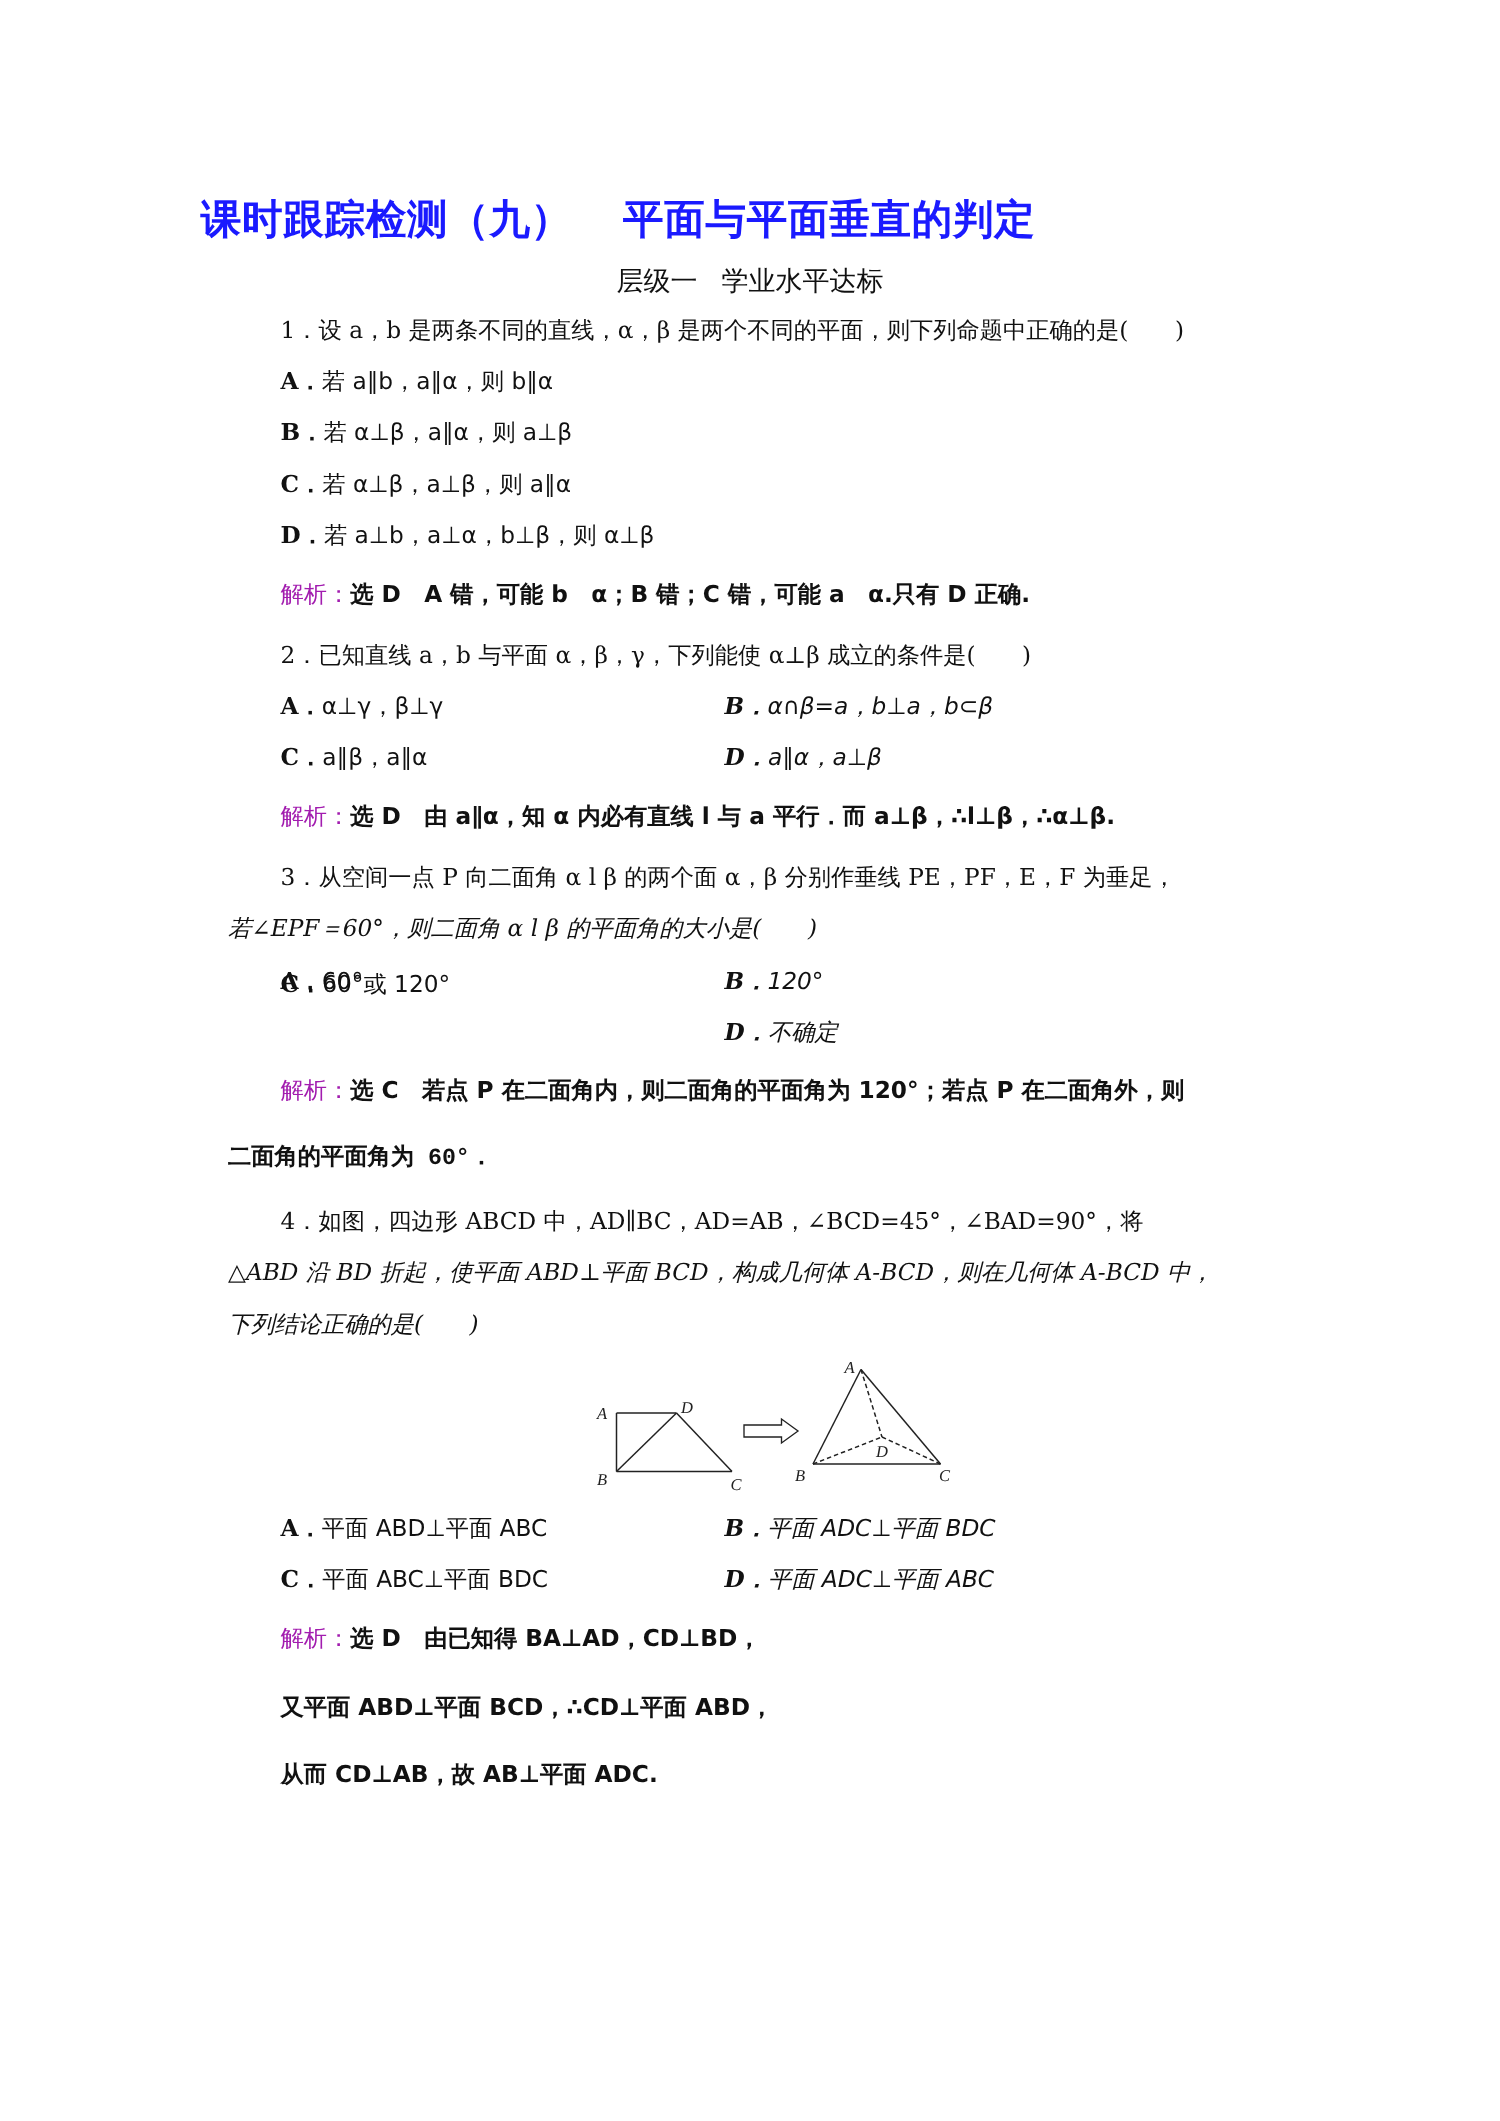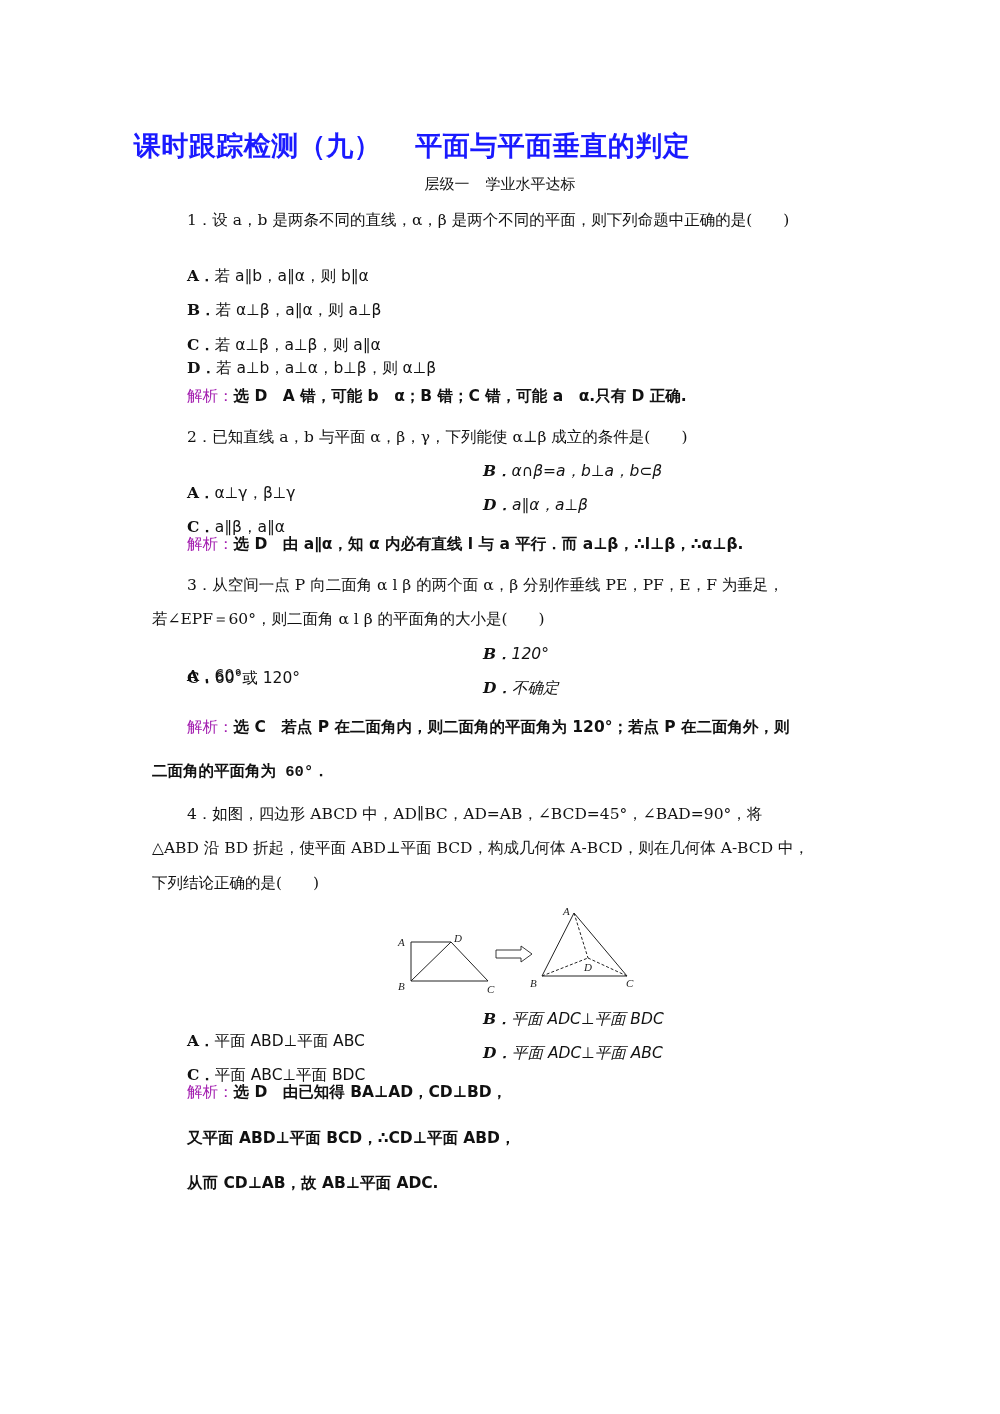--- a/index.html
+++ b/index.html
@@ -2,27 +2,27 @@
 <html><head>
   <meta charset="utf-8">
   <style>
     html, body { margin: 0; padding: 0; background: #ffffff; }
     body { width: 1000px; height: 1414px; position: relative; overflow: hidden;
            font-family: "DejaVu Serif", "Liberation Serif", serif; color: #111; }
     .abs { position: absolute; white-space: nowrap; }
     .title { left: 0; width: 824px; top: 128px; text-align: center; color: #1a1aff;
              font-family: "DejaVu Sans", "Liberation Sans", sans-serif; font-size: 27px; font-weight: bold; letter-spacing: 0.5px; }
     .title .gap { display: inline-block; width: 34px; }
-    .subtitle { left: 0; width: 1000px; top: 175px; text-align: center; font-size: 15px;
+    .subtitle { left: 0; width: 1000px; top: 175px; text-align: center; font-size: 18px;
                 font-family: "DejaVu Sans", "Liberation Sans", sans-serif; }
     .subtitle .gap { display: inline-block; width: 16px; }
     .line { font-size: 15.5px; line-height: 20px; text-align: center; }
     .q { left: 187px; }
-    .qwide { left: 152px; }
-    .opt { left: 187px; font-weight: bold; margin-top: 22px; }
+    .qwide { left: 152px; font-style: italic; }
+    .opt { left: 187px; font-weight: bold; }
     .opt2 { left: 483px; font-weight: bold; font-style: italic; }
     .opt .t, .opt2 .t { font-weight: normal; font-family: "DejaVu Sans", "Liberation Sans", sans-serif; }
     .ana { left: 187px; font-weight: bold; font-family: "DejaVu Sans", "Liberation Sans", sans-serif; }
     .ana .lbl { color: #a21caf; font-weight: normal; }
     .ana-full { left: 152px; font-weight: bold; font-family: Liberation Mono, monospace; }
     .figure { left: 380px; top: 898px; width: 270px; height: 100px; }
   </style>
 </head>
 <body>
 
@@ -30,21 +30,21 @@
   <span>课时跟踪检测（九）</span><span class="gap"></span><span>平面与平面垂直的判定</span>
 </div>
 <div class="abs subtitle">
   <span>层级一</span><span class="gap"></span><span>学业水平达标</span>
 </div>
 
 <div class="abs line q" style="top:210px">1．设 a，b 是两条不同的直线，α，β 是两个不同的平面，则下列命题中正确的是(　　)</div>
 <div class="abs line opt" style="top:244px"><span>A．</span><span class="t">若 a∥b，a∥α，则 b∥α</span></div>
 <div class="abs line opt" style="top:278px"><span>B．</span><span class="t">若 α⊥β，a∥α，则 a⊥β</span></div>
 <div class="abs line opt" style="top:313px"><span>C．</span><span class="t">若 α⊥β，a⊥β，则 a∥α</span></div>
-<div class="abs line opt" style="top:336px"><span>D．</span><span class="t">若 a⊥b，a⊥α，b⊥β，则 α⊥β</span></div>
+<div class="abs line opt" style="top:347px"><span>D．</span><span class="t">若 a⊥b，a⊥α，b⊥β，则 α⊥β</span></div>
 <div class="abs line ana" style="top:386px"><span class="lbl">解析：</span><span>选 D　A 错，可能 b　α；B 错；C 错，可能 a　α.只有 D 正确.</span></div>
 
 <div class="abs line q" style="top:427px">2．已知直线 a，b 与平面 α，β，γ，下列能使 α⊥β 成立的条件是(　　)</div>
 <div class="abs line opt" style="top:461px"><span>A．</span><span class="t">α⊥γ，β⊥γ</span></div>
 <div class="abs line opt2" style="top:461px"><span>B．</span><span class="t">α∩β=a，b⊥a，b⊂β</span></div>
 <div class="abs line opt" style="top:495px"><span>C．</span><span class="t">a∥β，a∥α</span></div>
 <div class="abs line opt2" style="top:495px"><span>D．</span><span class="t">a∥α，a⊥β</span></div>
 <div class="abs line ana" style="top:534px"><span class="lbl">解析：</span><span>选 D　由 a∥α，知 α 内必有直线 l 与 a 平行．而 a⊥β，∴l⊥β，∴α⊥β.</span></div>
 
 <div class="abs line q" style="top:575px">3．从空间一点 P 向二面角 α l β 的两个面 α，β 分别作垂线 PE，PF，E，F 为垂足，</div>

